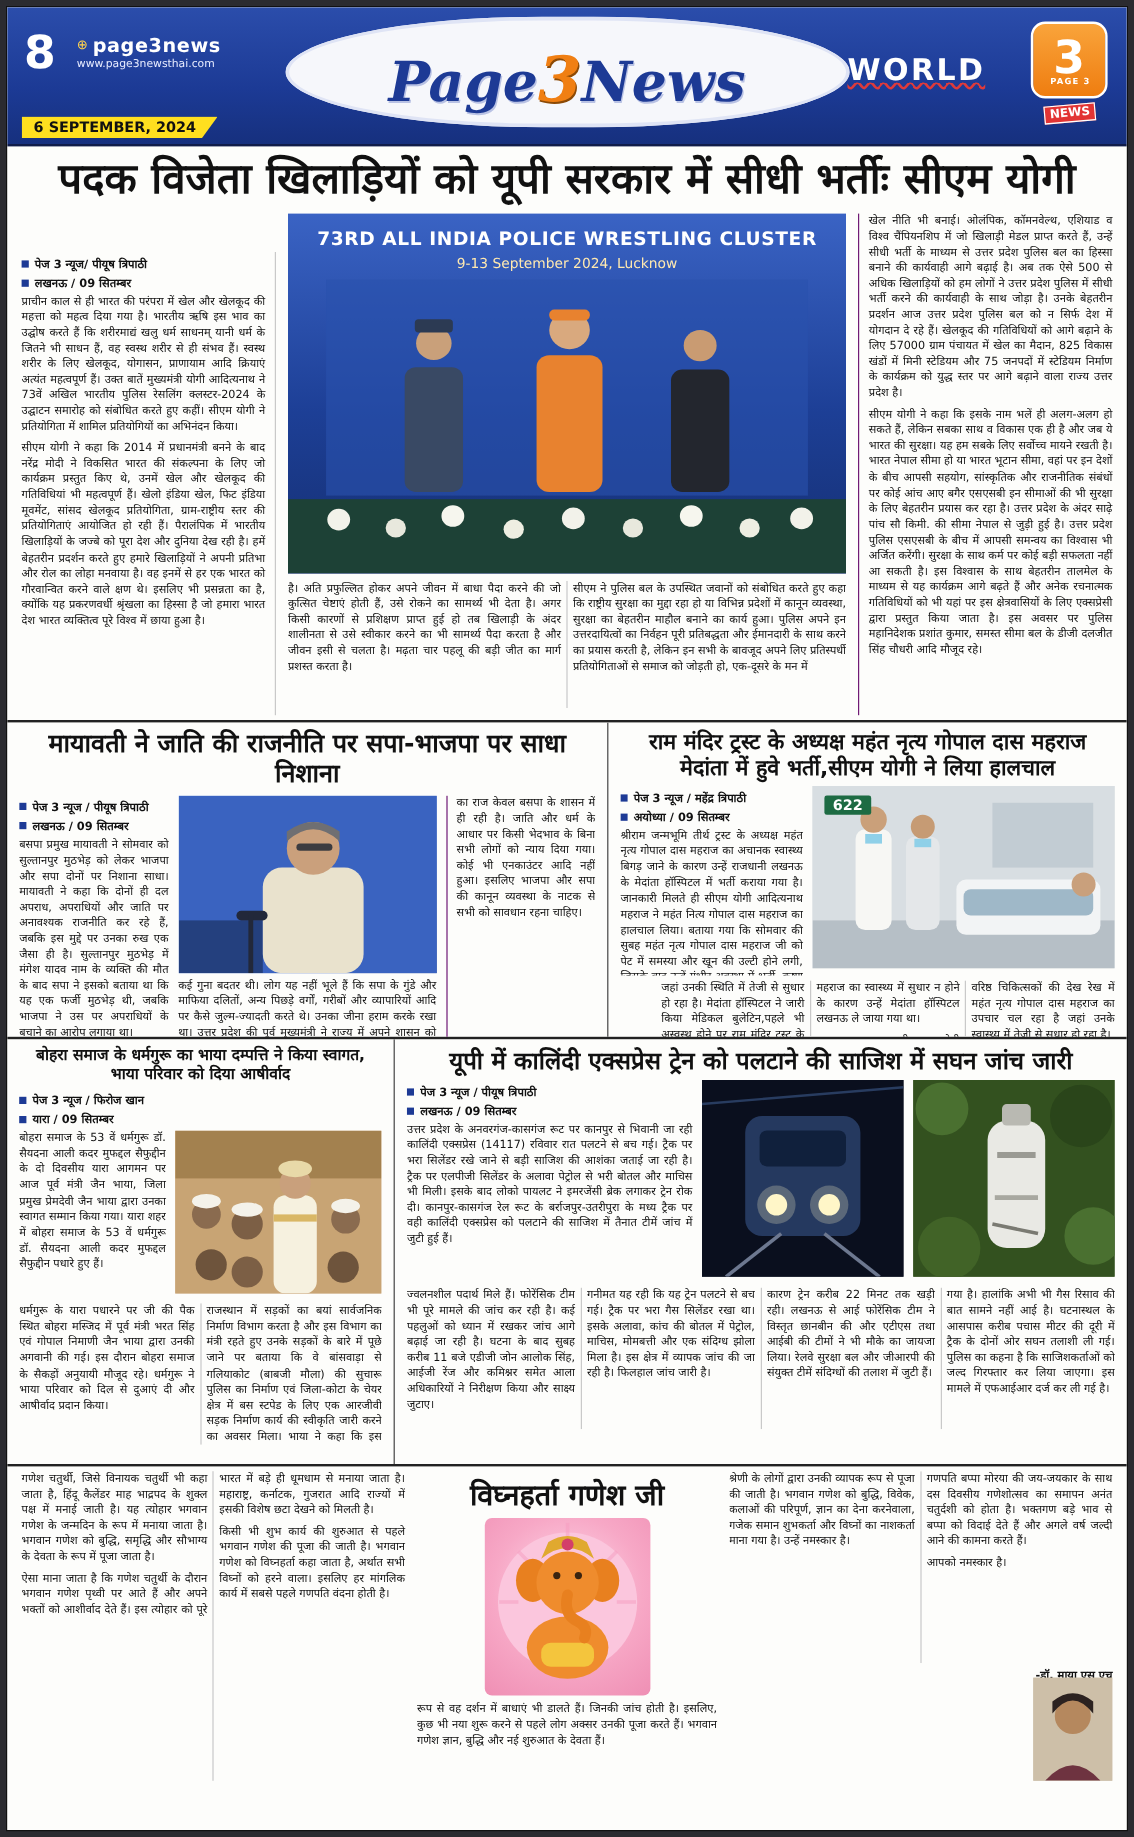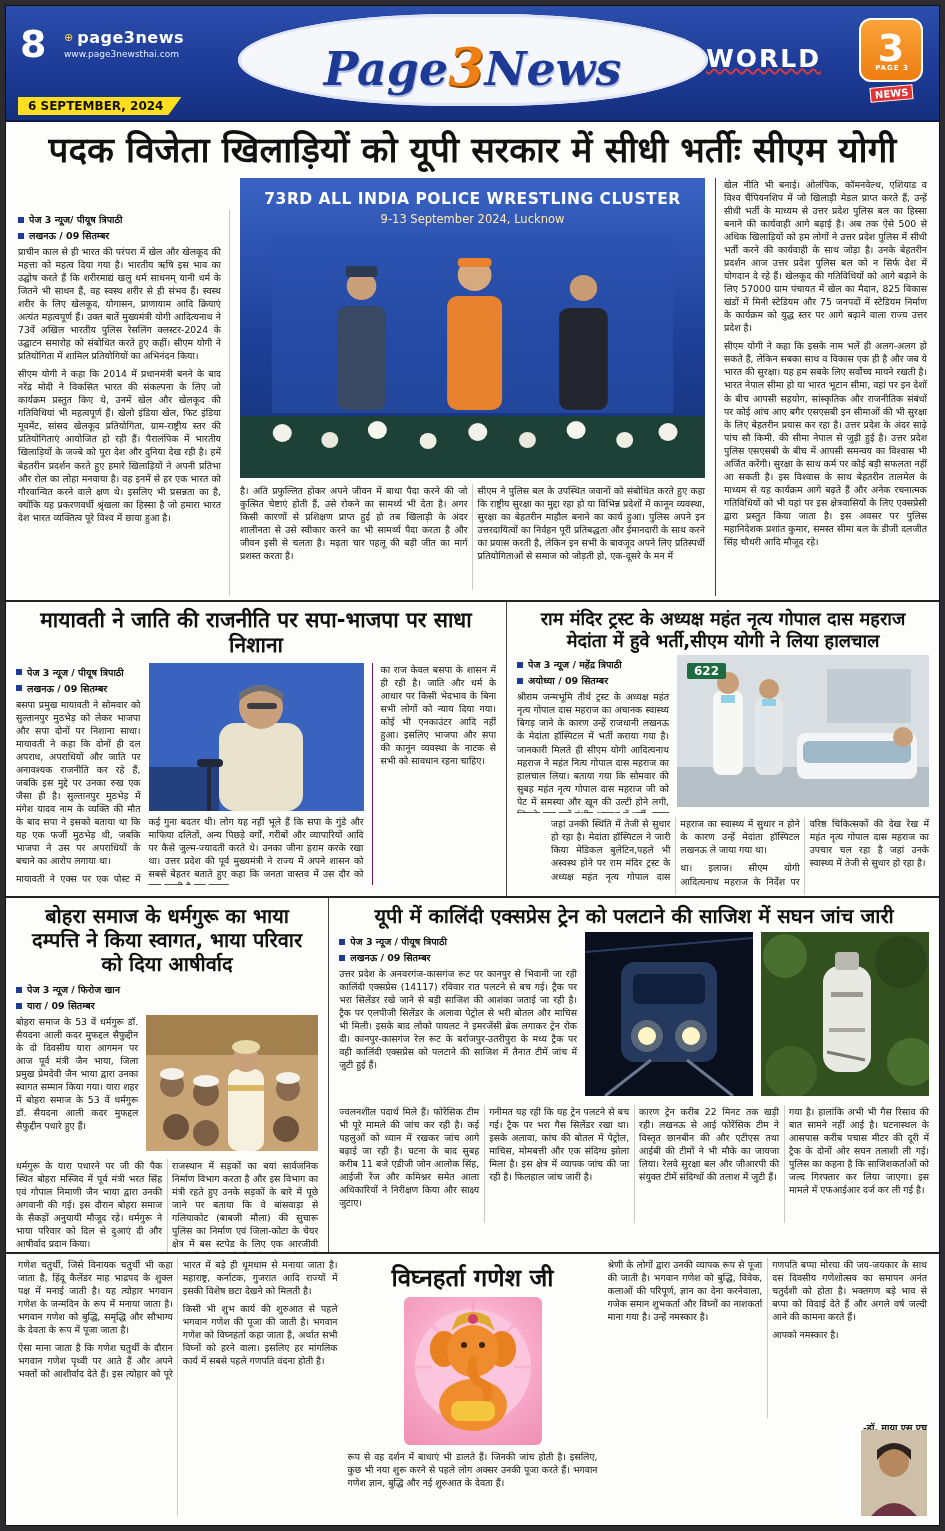--- a/index.html
+++ b/index.html
@@ -58,21 +58,21 @@
         height:424px; overflow:hidden; }
   .photo-main { height:300px; background:linear-gradient(180deg,#3a63c4 0%, #1d3f96 55%, #152f72 100%); }
   .pm-title { position:absolute; top:12px; width:100%; text-align:center; color:#fff;
               font-weight:bold; font-size:15.5px; letter-spacing:.5px; z-index:2; }
   .pm-sub { position:absolute; top:34px; width:100%; text-align:center; color:#ffe9b0;
             font-size:11.5px; z-index:2; }
   .a1-midtext { margin-top:6px; height:106px; overflow:hidden; }
 
   
   .row2 { display:grid; grid-template-columns:1.16fr 1fr; border-top:2px solid #222;
-          height:296px; overflow:hidden; }
+          height:264px; overflow:hidden; }
   .row2 > .sec-left { border-right:1px solid #444; padding:2px 10px; }
   .row2 > .sec-right { padding:2px 10px; }
   .maya-grid { display:grid; grid-template-columns:1fr 215px 1fr; gap:8px; height:222px; overflow:hidden; }
   .photo-maya { height:148px; background:linear-gradient(160deg,#5d8adf,#2b4fa6); }
   .rm-top { display:grid; grid-template-columns:1fr 252px; gap:8px; height:158px; overflow:hidden; }
   .photo-hosp { height:152px; background:#d7dde0; }
   .rm-bottom { height:78px; overflow:hidden; margin-top:4px; }
   .roomsign { position:absolute; top:8px; left:10px; background:#1d6b43; color:#fff;
               font-size:12px; font-weight:bold; padding:1px 7px; border-radius:2px; z-index:2; }
 
@@ -265,21 +265,21 @@
       </div>
       <div class="rm-bottom cols3">
           <p class="para">जहां उनकी स्थिति में तेजी से सुधार हो रहा है। मेदांता हॉस्पिटल ने जारी किया मेडिकल बुलेटिन,पहले भी अस्वस्थ होने पर राम मंदिर ट्रस्ट के अध्यक्ष महंत नृत्य गोपाल दास महराज का स्वास्थ्य में सुधार न होने के कारण उन्हें मेदांता हॉस्पिटल लखनऊ ले जाया गया था।</p>
           <p class="para">था। इलाज। सीएम योगी आदित्यनाथ महराज के निर्देश पर वरिष्ठ चिकित्सकों की देख रेख में महंत नृत्य गोपाल दास महराज का उपचार चल रहा है जहां उनके स्वास्थ्य में तेजी से सुधार हो रहा है।</p>
         </div>
     </section>
   </div>
 
   <div class="row3">
     <section class="sec-left">
-      <h2 class="h2" style="font-size:20px;">बोहरा समाज के धर्मगुरू का भाया दम्पत्ति ने किया स्वागत, भाया परिवार को दिया आषीर्वाद</h2>
+      <h2 class="h2" style="font-size:13px;">बोहरा समाज के धर्मगुरू का भाया दम्पत्ति ने किया स्वागत, भाया परिवार को दिया आषीर्वाद</h2>
       <div class="byline">
           <span class="sq"></span>
           <span>पेज 3 न्यूज / फिरोज खान</span>
         </div>
       <div class="byline">
           <span class="sq"></span>
           <span>यारा / 09 सितम्बर</span>
         </div>
       <div class="bohra-top">
         <div>

